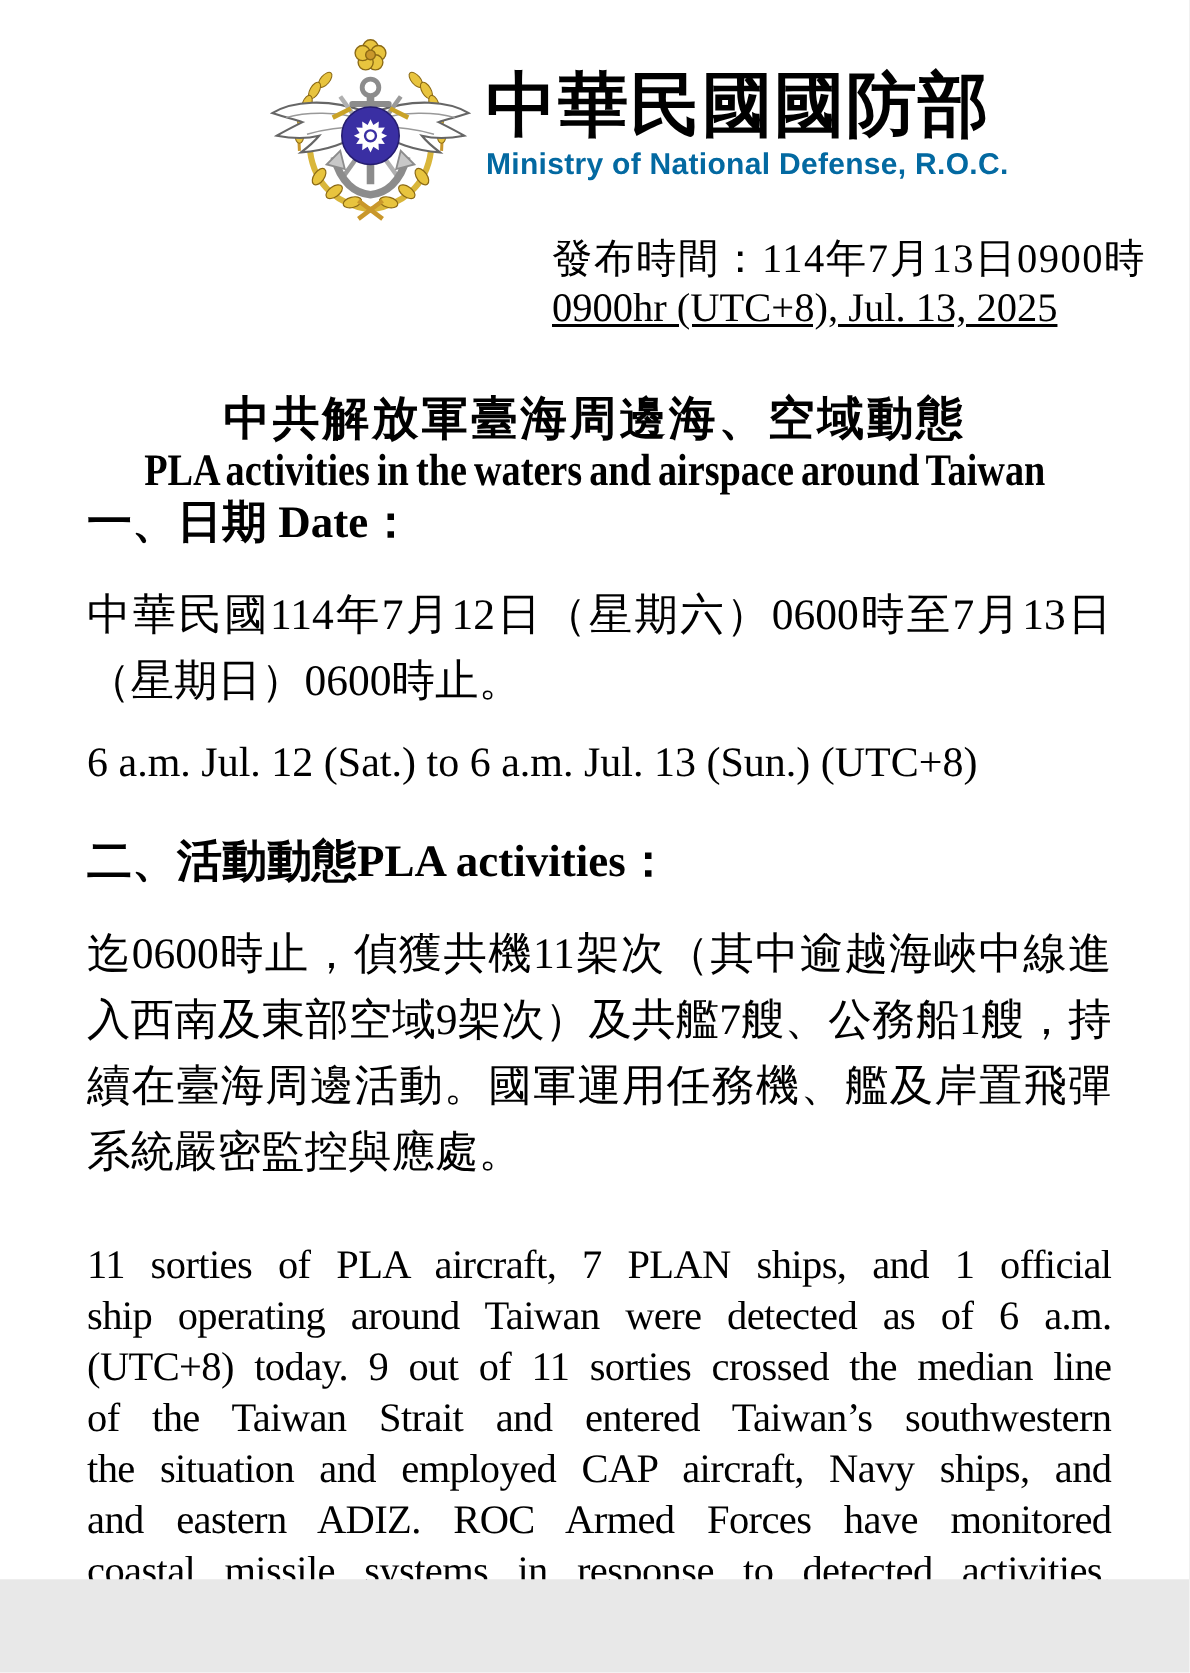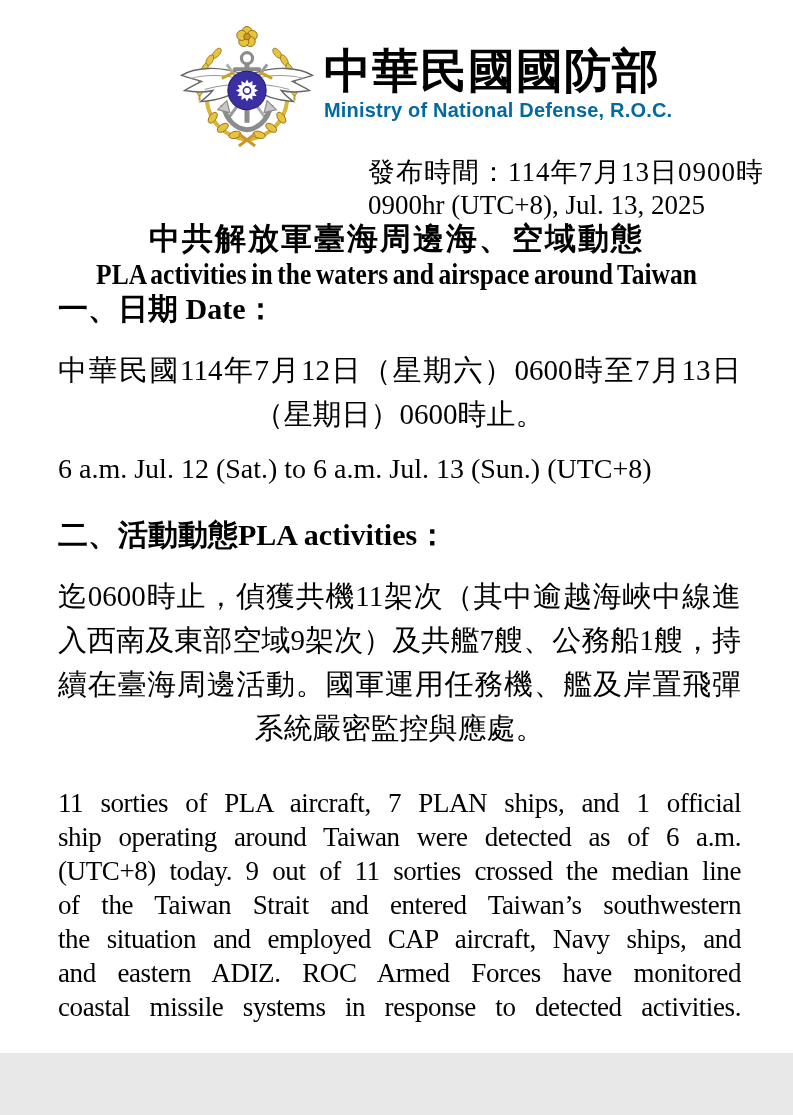--- a/index.html
+++ b/index.html
@@ -23,45 +23,45 @@
   }
   .org-en {
     font-family:"Liberation Sans","DejaVu Sans",sans-serif;
     font-size:20px; font-weight:bold; color:#0369a1;
     line-height:24px; letter-spacing:0.2px; white-space:nowrap;
   }
 
   
   .release { margin:4px 0 0 368px; font-size:27px; line-height:33px; }
   .release .zh { letter-spacing:1px; white-space:nowrap; }
-  .release .en { white-space:nowrap; }
+  .release .en { white-space:nowrap;text-decoration:underline; }
 
   
-  .doc-title { text-align:center; }
+  .doc-title { margin-top:40px; text-align:center; }
   .doc-title-zh {
     font-size:31px; font-weight:bold; line-height:34px; letter-spacing:2px;
     white-space:nowrap;
   }
   .doc-title-en {
     font-size:30px; font-weight:bold; line-height:36px;
     white-space:nowrap; word-spacing:-2px;
     transform:scaleX(0.85); transform-origin:50% 50%;
   }
 
   
   .content { margin:0 52px 0 58px; }
   .sec-heading { font-size:30px; font-weight:bold; line-height:34px; white-space:nowrap; }
   .h1 { }
   .h2 { margin-top:32px; }
 
   .para-zh { margin-top:22px; font-size:29px; line-height:44px; overflow:hidden; }
   .para-en { margin-top:36px; font-size:27px; line-height:34px;
              letter-spacing:-0.4px; word-spacing:-1px; overflow:hidden; }
   .jline { text-align:justify; text-align-last:justify; }
-  .lline { text-align:center; }
+  .lline { text-align:left; }
   .date-en { margin-top:16px; font-size:28px; line-height:34px; white-space:nowrap; }
 </style>
 </head>
 <body>
 
 <div class="page">
 
   <div class="header">
     <svg class="emblem" viewBox="0 0 140 127" xmlns="http://www.w3.org/2000/svg">
 

